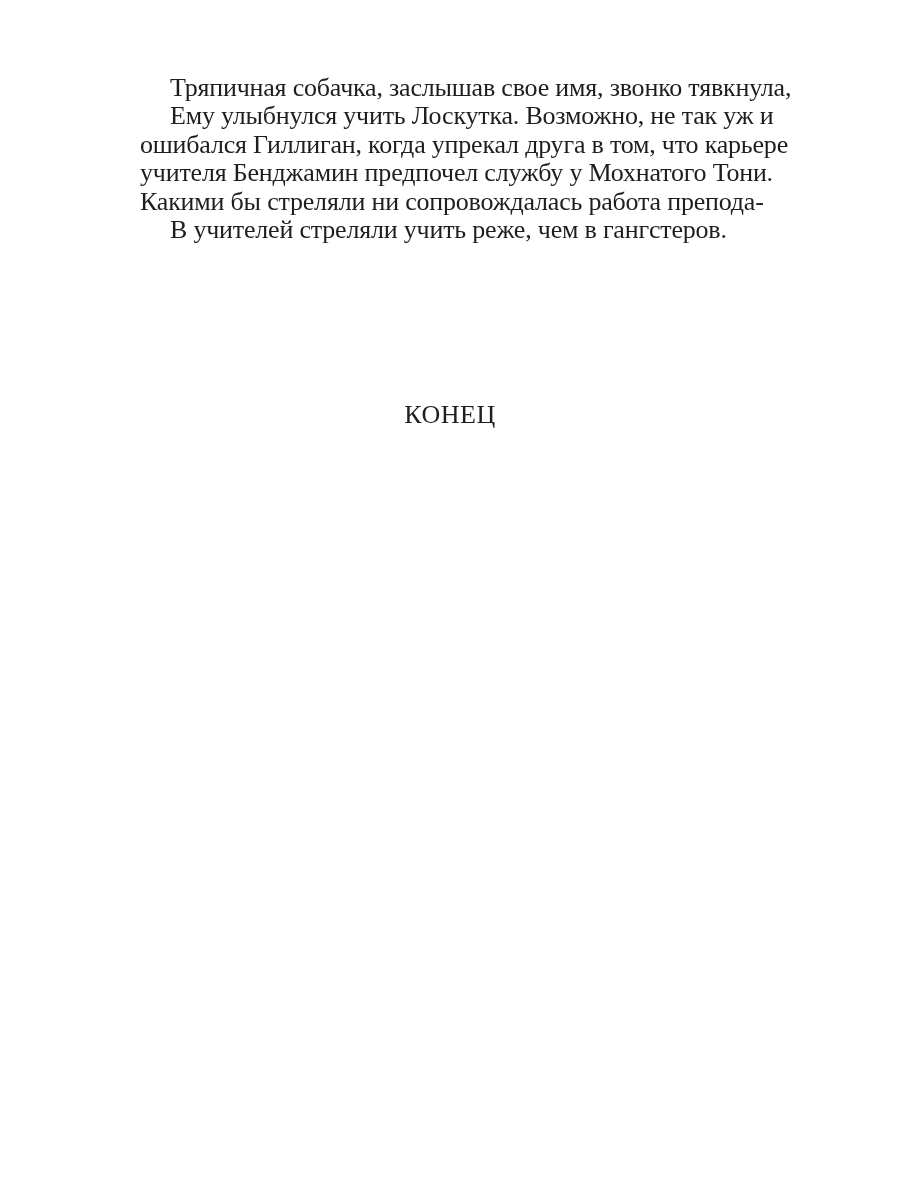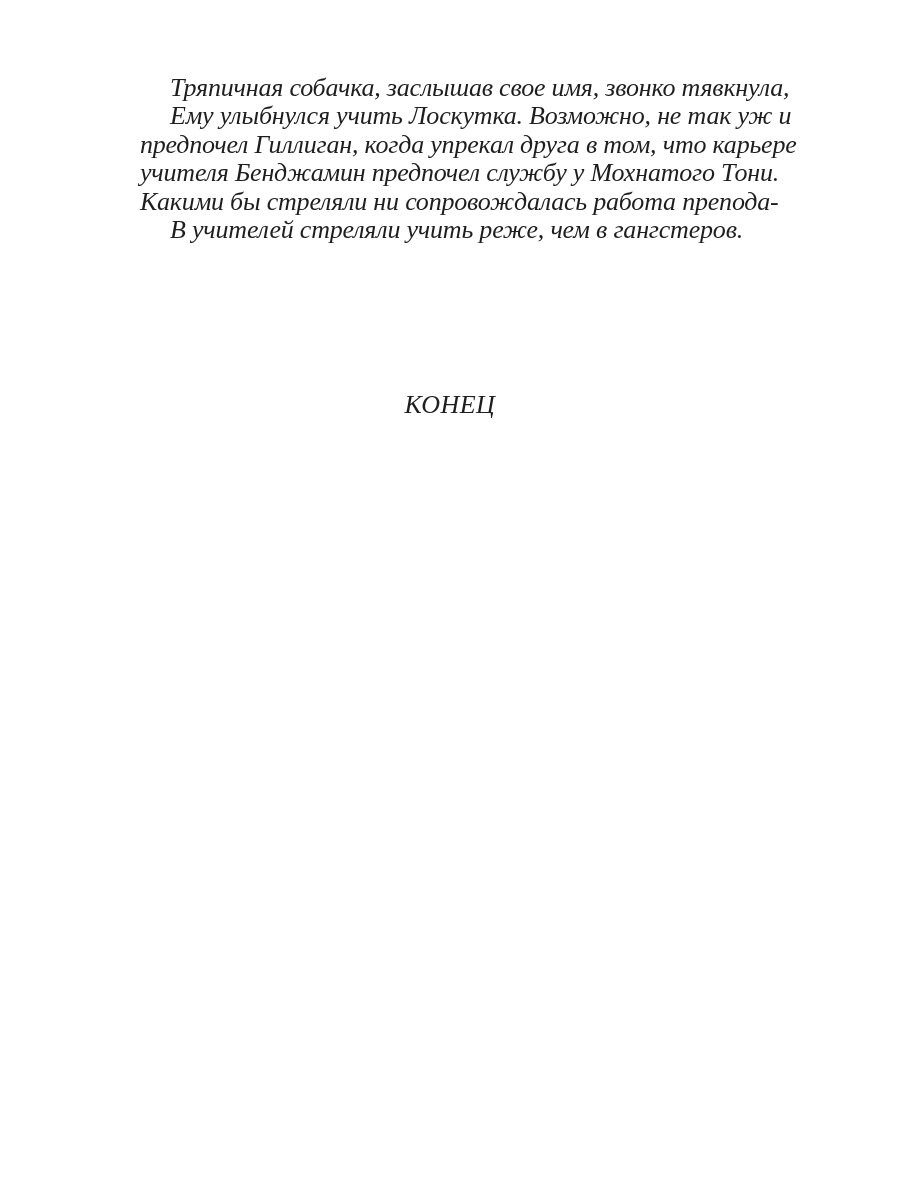--- a/index.html
+++ b/index.html
@@ -37,34 +37,34 @@
     text-align: justify;
     text-align-last: justify;
     text-justify: inter-word;
   }
   .line.indent {
     padding-left: 30px;
   }
   .end-label {
     position: absolute;
     left: 0;
-    top: 391px;
+    top: 401px;
     width: 900px;
     text-align: center;
     font-size: 26px;
     line-height: 28.4px;
     letter-spacing: 0.5px;
   }
 </style>
 </head>
 <body>
 
-<div class="page" style="background: rgb(255, 255, 255); color: rgb(30, 30, 30); font-style: italic;">
+<div class="page" style="background: rgb(255, 255, 255); color: rgb(30, 30, 30);">
   <div class="text-block">
       <div class="line justify indent">Тряпичная собачка, заслышав свое имя, звонко тявкнула,</div>
       <div class="line justify indent">Ему улыбнулся учить Лоскутка. Возможно, не так уж и</div>
-      <div class="line justify">предпочел Гиллиган, когда упрекал друга в том, что карьере</div>
+      <div class="line justify">ошибался Гиллиган, когда упрекал друга в том, что карьере</div>
       <div class="line justify">учителя Бенджамин предпочел службу у Мохнатого Тони.</div>
       <div class="line justify">Какими бы стреляли ни сопровождалась работа препода-</div>
       <div class="line indent">В учителей стреляли учить реже, чем в гангстеров.</div>
     </div>
   <div class="end-label">КОНЕЦ</div>
 </div>
 
 </body></html>

